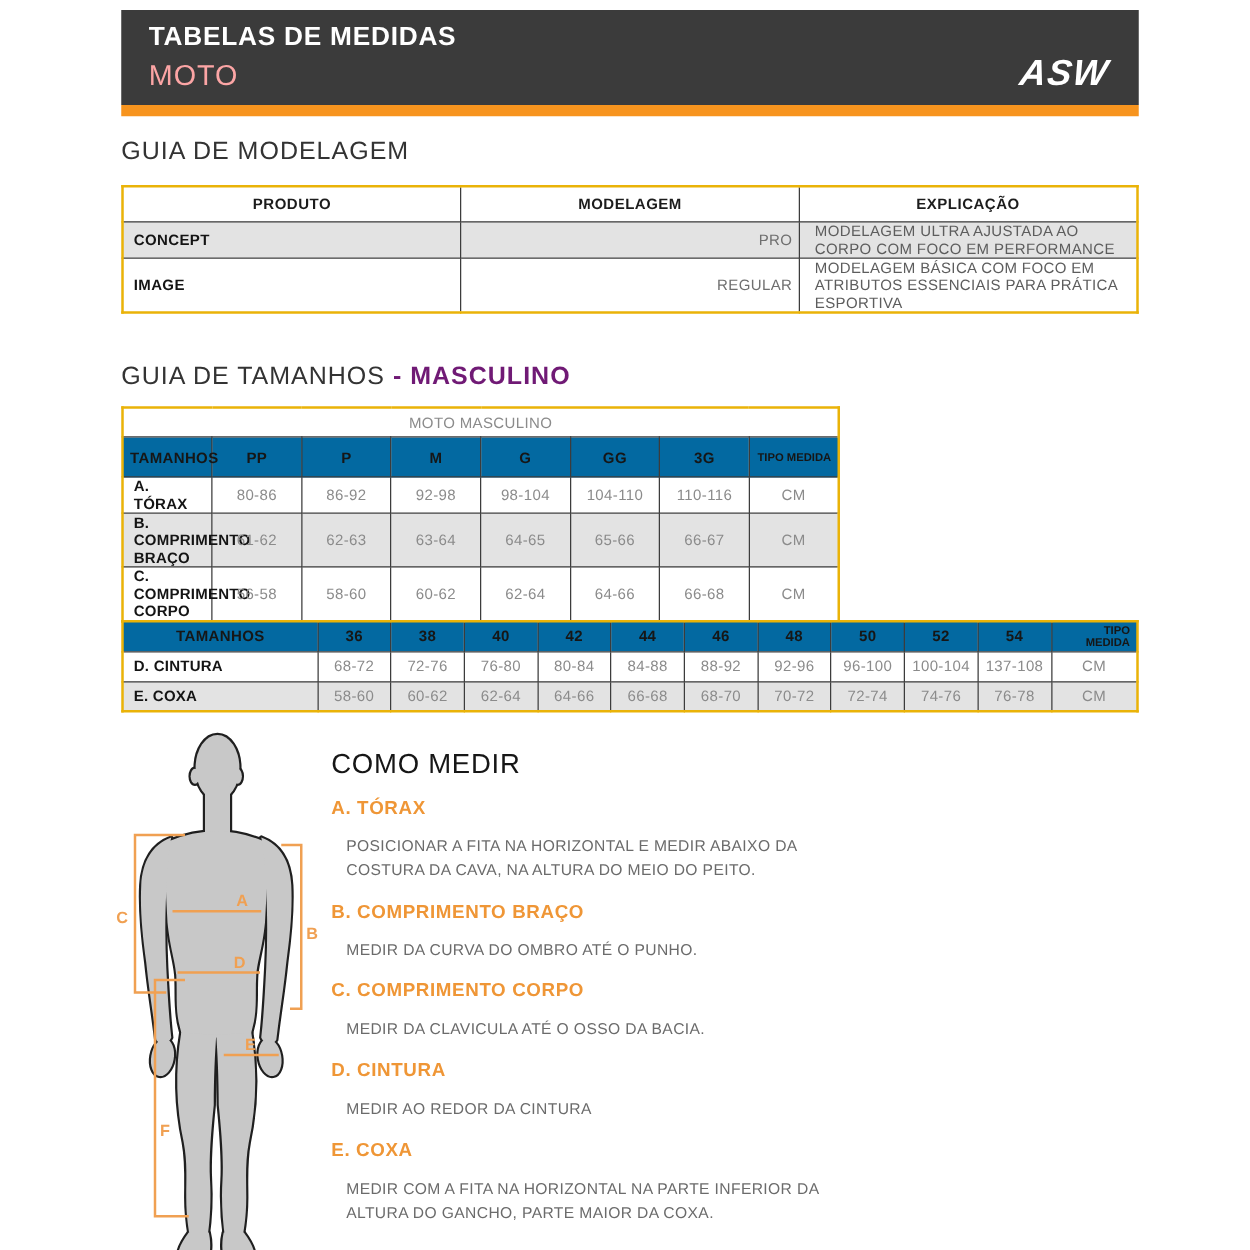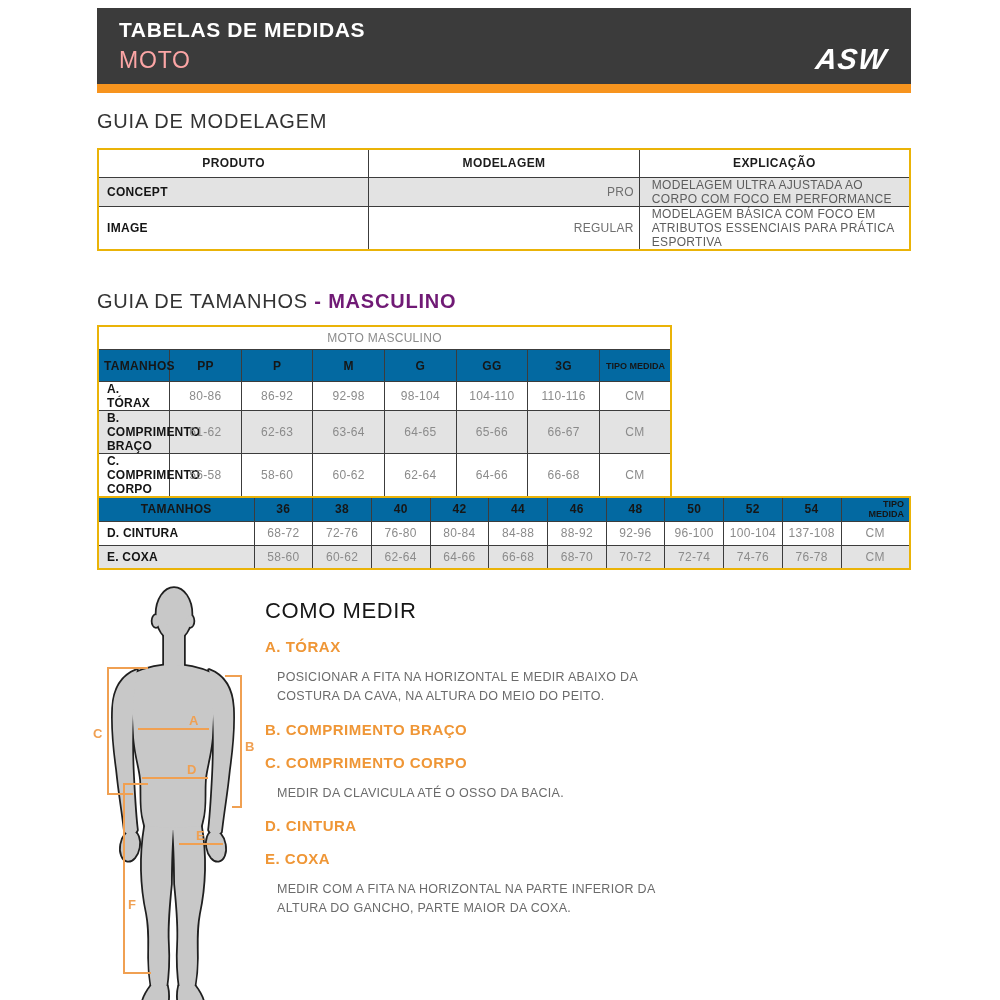--- a/index.html
+++ b/index.html
@@ -249,27 +249,29 @@
       </div>
       <div class="medir-text">
         <h2>COMO MEDIR</h2>
         <div id="medirItems">
             <div class="medir-item">
               <h3>A. TÓRAX</h3>
               <p>POSICIONAR A FITA NA HORIZONTAL E MEDIR ABAIXO DA COSTURA DA CAVA, NA ALTURA DO MEIO DO PEITO.</p>
             </div>
             <div class="medir-item">
               <h3>B. COMPRIMENTO BRAÇO</h3>
+              <p>MEDIR DA CURVA DO OMBRO ATÉ O PUNHO.</p>
             </div>
             <div class="medir-item">
               <h3>C. COMPRIMENTO CORPO</h3>
               <p>MEDIR DA CLAVICULA ATÉ O OSSO DA BACIA.</p>
             </div>
             <div class="medir-item">
               <h3>D. CINTURA</h3>
+              <p>MEDIR AO REDOR DA CINTURA</p>
             </div>
             <div class="medir-item">
               <h3>E. COXA</h3>
               <p>MEDIR COM A FITA NA HORIZONTAL NA PARTE INFERIOR DA ALTURA DO GANCHO, PARTE MAIOR DA COXA.</p>
             </div>
           </div>
       </div>
     </section>
 
   </div>

